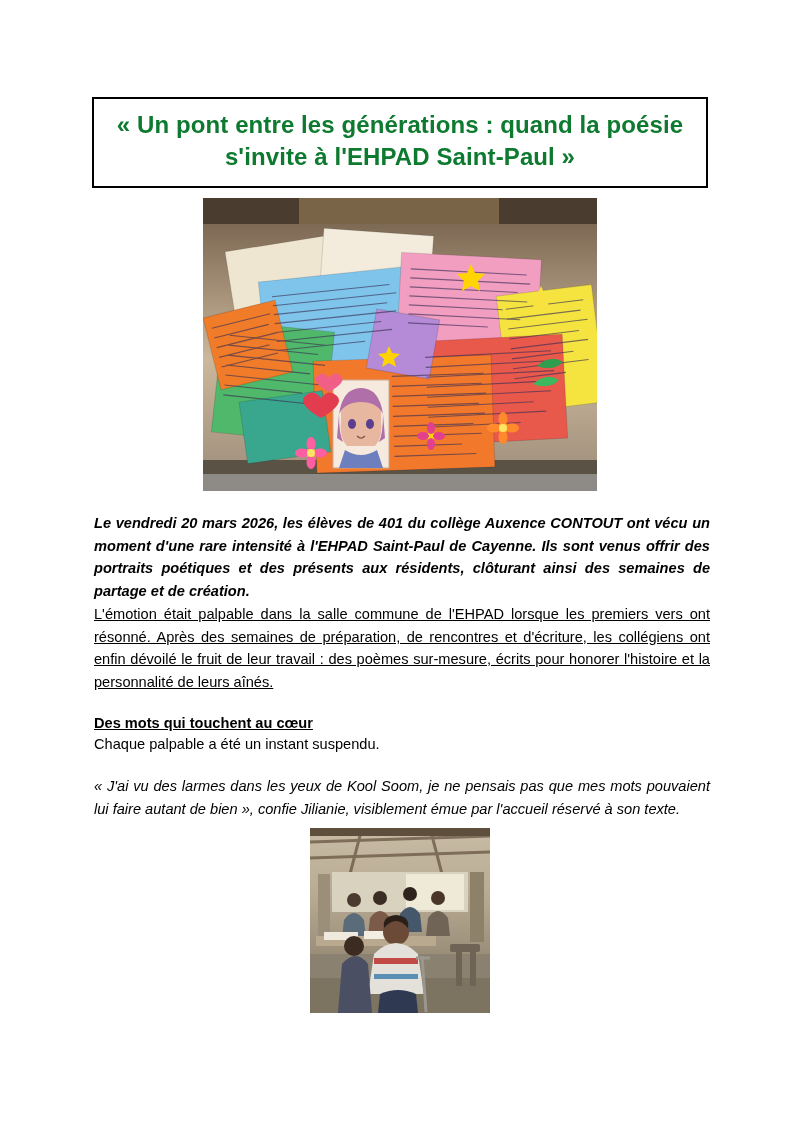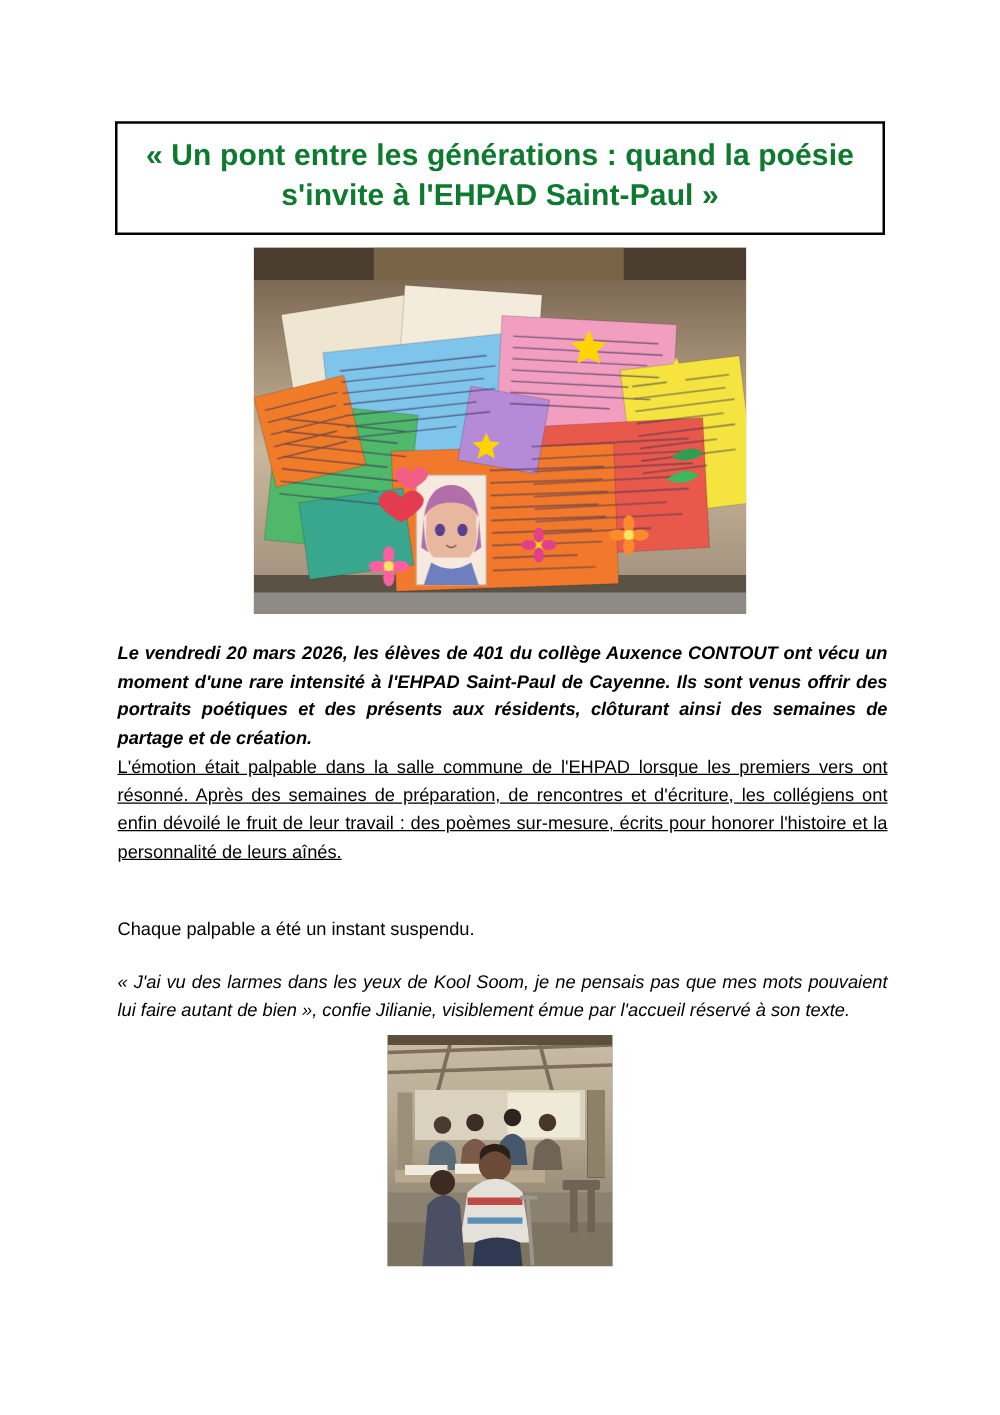--- a/index.html
+++ b/index.html
@@ -265,20 +265,21 @@
         <path d="M334 168 q14 -12 26 -4 q-10 10 -26 4z" fill="#2f9e4f"></path>
         <path d="M330 186 q14 -12 26 -4 q-10 10 -26 4z" fill="#3cb85e"></path>
       </g>
     </svg>
   </div>
 
   <div class="body-text p-lead">Le vendredi 20 mars 2026, les élèves de 401 du collège Auxence CONTOUT ont vécu un moment d'une rare intensité à l'EHPAD Saint-Paul de Cayenne. Ils sont venus offrir des portraits poétiques et des présents aux résidents, clôturant ainsi des semaines de partage et de création.</div>
 
   <div class="body-text p-two">L'émotion était palpable dans la salle commune de l'EHPAD lorsque les premiers vers ont résonné. Après des semaines de préparation, de rencontres et d'écriture, les collégiens ont enfin dévoilé le fruit de leur travail : des poèmes sur-mesure, écrits pour honorer l'histoire et la personnalité de leurs aînés.</div>
 
+  <div class="body-text section-head">Des mots qui touchent au cœur</div>
 
   <div class="body-text p-three">Chaque palpable a été un instant suspendu.</div>
 
   <div class="body-text p-quote">« J'ai vu des larmes dans les yeux de Kool Soom, je ne pensais pas que mes mots pouvaient lui faire autant de bien », confie Jilianie, visiblement émue par l'accueil réservé à son texte.</div>
 
   <div class="photo-bottom">
     <svg width="180" height="185" viewBox="0 0 180 185" xmlns="http://www.w3.org/2000/svg" aria-hidden="true">
       <defs>
         <linearGradient id="roomBg" x1="0" y1="0" x2="0" y2="1">
           <stop offset="0%" stop-color="#c8bca6"></stop>

